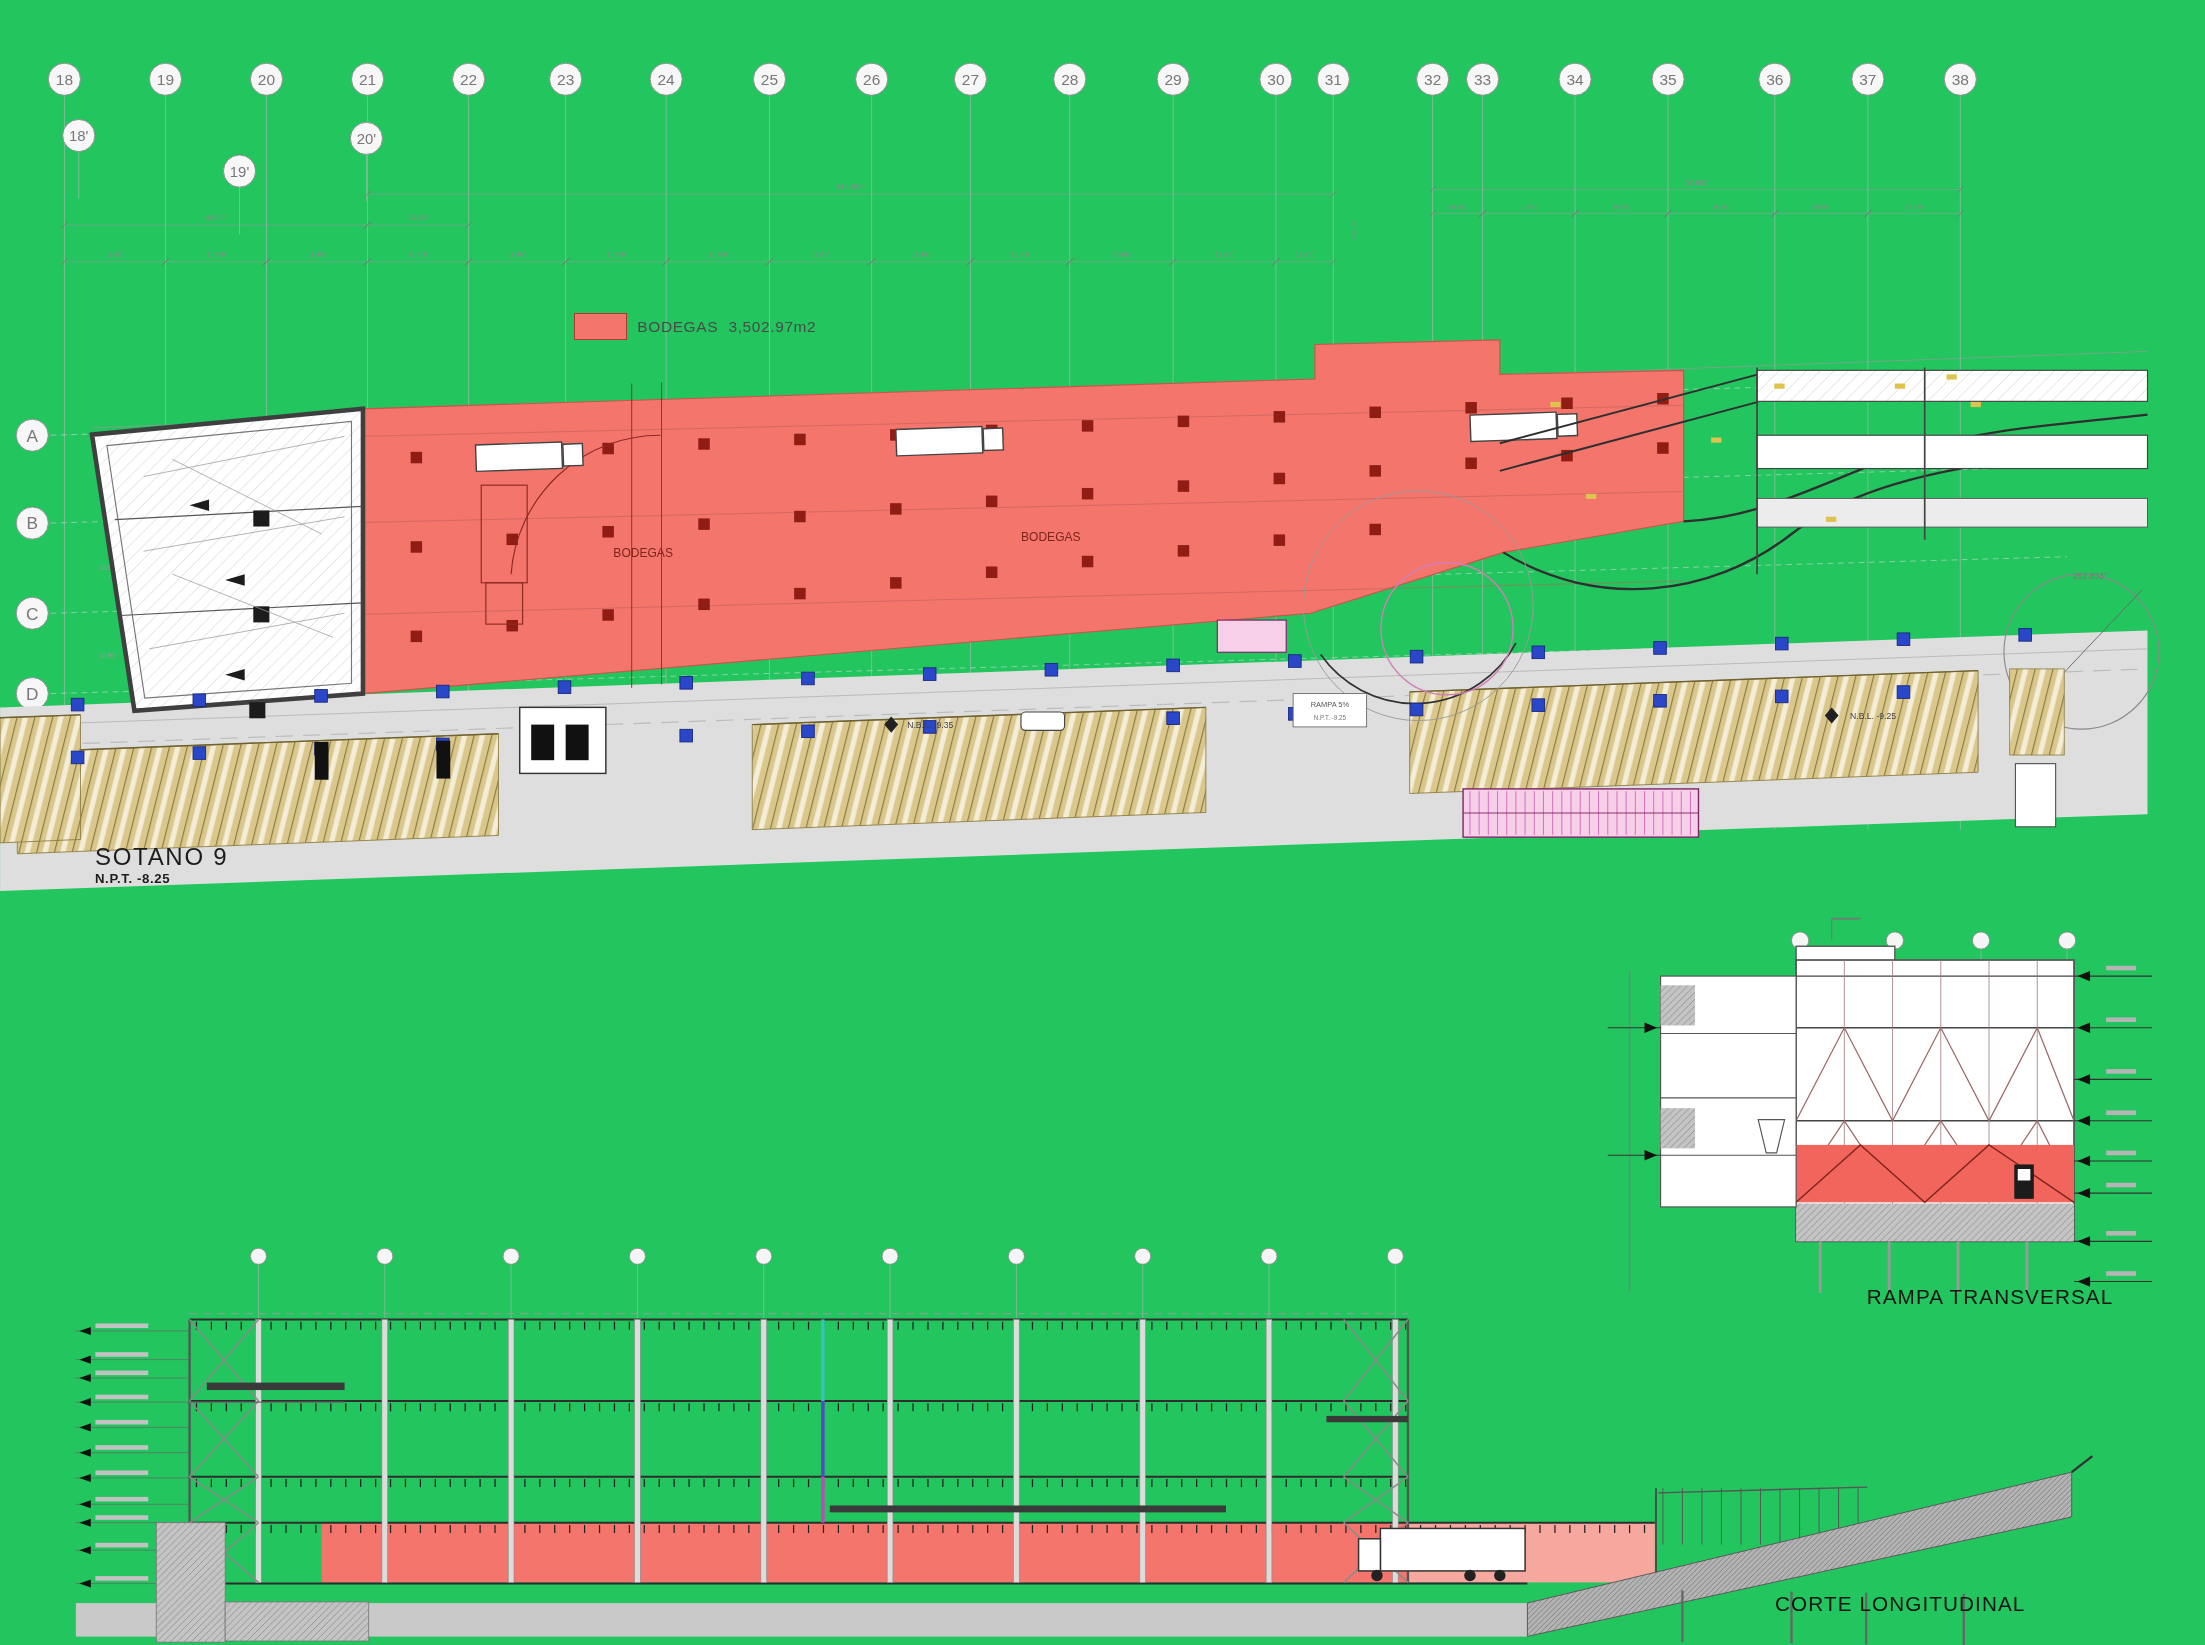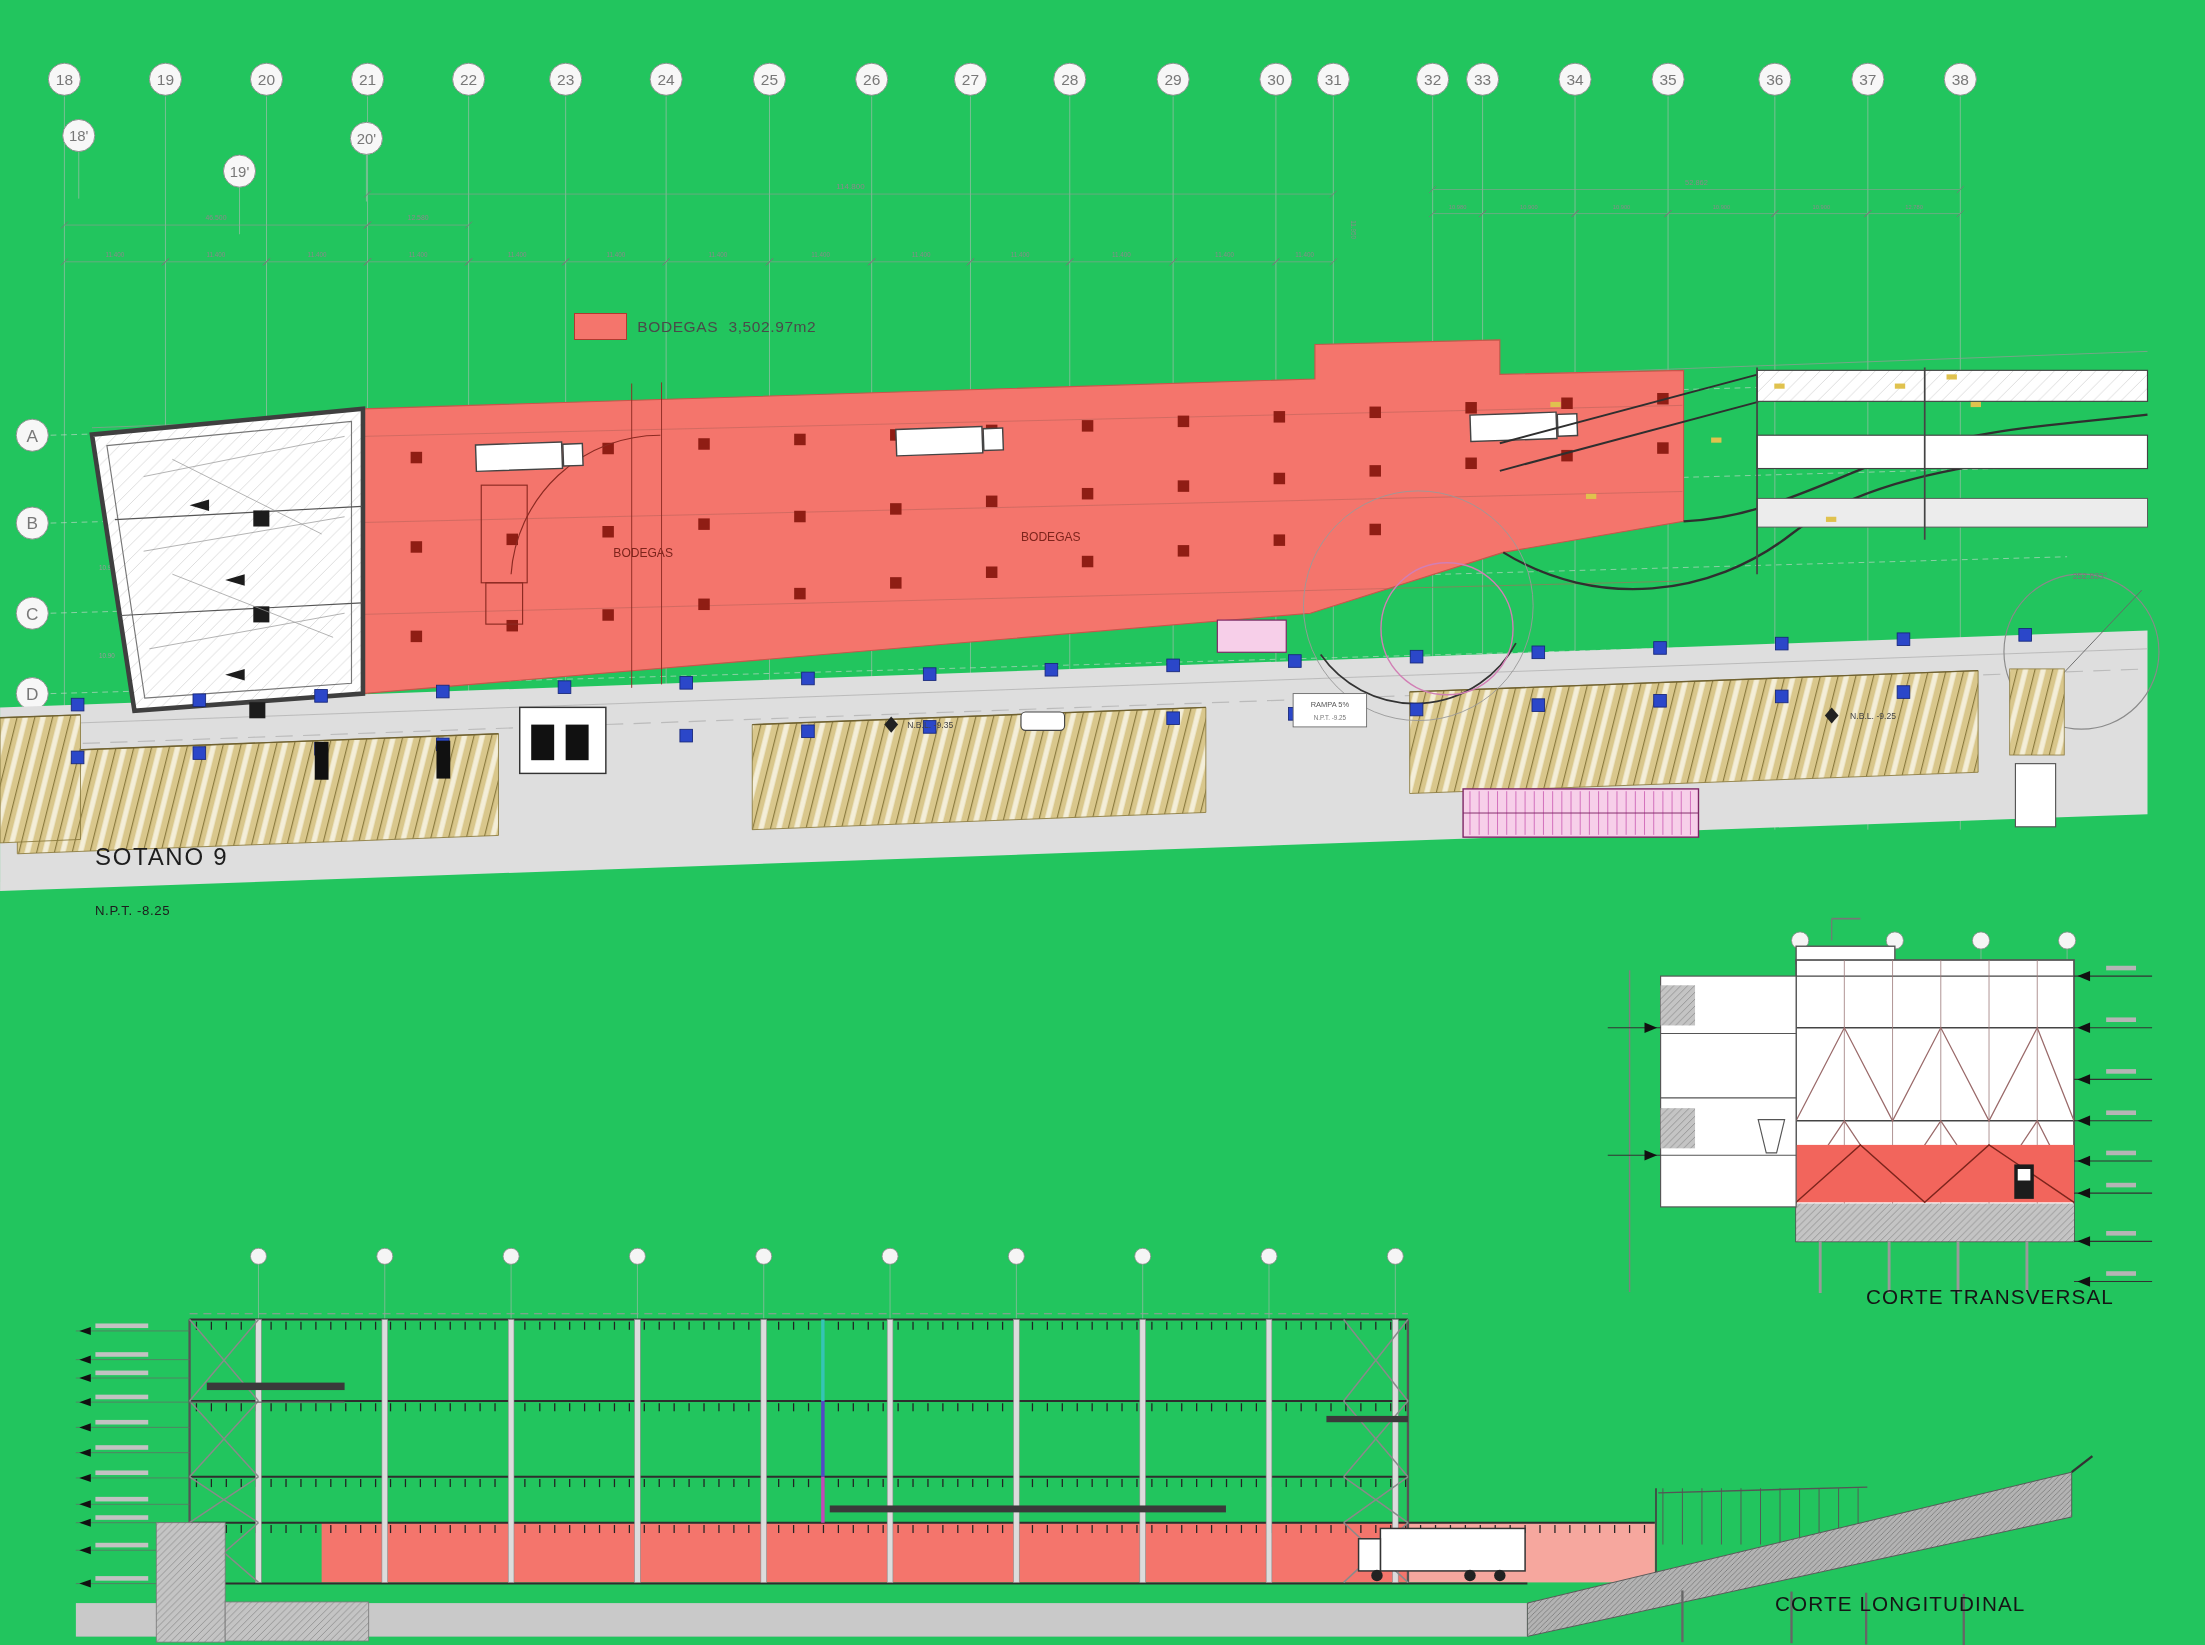--- a/index.html
+++ b/index.html
@@ -1,21 +1,21 @@
 <!DOCTYPE html>
 <html style="font-size:9.2px"><head>
 <meta charset="utf-8">
 <style>
   html,body{margin:0;padding:0;background:#fff;}
   .canvas{position:relative;width:2205px;height:1645px;background:#22c55e;overflow:hidden;
           font-family:"Liberation Sans",sans-serif;}
   svg{position:absolute;left:0;top:0;}
   .abs{position:absolute;}
   .plan-title{font-size:24px;letter-spacing:1.7px;color:#1d1d1d;}
-  .plan-sub{font-size:13.2px;font-weight:normal;color:#1d1d1d;letter-spacing:0.6px;margin-top:32px;}
+  .plan-sub{font-size:13.2px;font-weight:bold;color:#1d1d1d;letter-spacing:0.6px;}
   .section-label{font-size:20.7px;letter-spacing:1.1px;color:#151515;}
   .legend{display:flex;align-items:center;gap:10.3px;}
   .legend .swatch{width:51px;height:25px;background:#f4756c;border:1.7px solid #b03a30;}
   .legend .txt{font-size:15.5px;color:#4a4a4a;letter-spacing:0.6px;}
 </style>
 </head>
 <body>
 
 <div class="canvas">
   <svg id="drawing" width="2205" height="1645" viewBox="0 0 3840 2865">
@@ -966,17 +966,17 @@
     <div class="swatch"></div>
     <div class="txt">BODEGAS</div>
     <div class="txt">3,502.97m2</div>
   </div>
 
   <div class="abs" style="left:95px;top:843px;">
     <div class="plan-title">SOTANO 9</div>
     <div class="plan-sub">N.P.T. -8.25</div>
   </div>
 
-  <div class="abs section-label" style="left:1812px;top:1285px;width:356px;text-align:center;">CORTE TRANSVERSAL</div>
+  <div class="abs section-label" style="left:1812px;top:1285px;width:356px;text-align:center;">RAMPA TRANSVERSAL</div>
 
   <div class="abs section-label" style="left:1775px;top:1592px;width:356px;">CORTE LONGITUDINAL</div>
 </div>
 
 
 </body></html>

